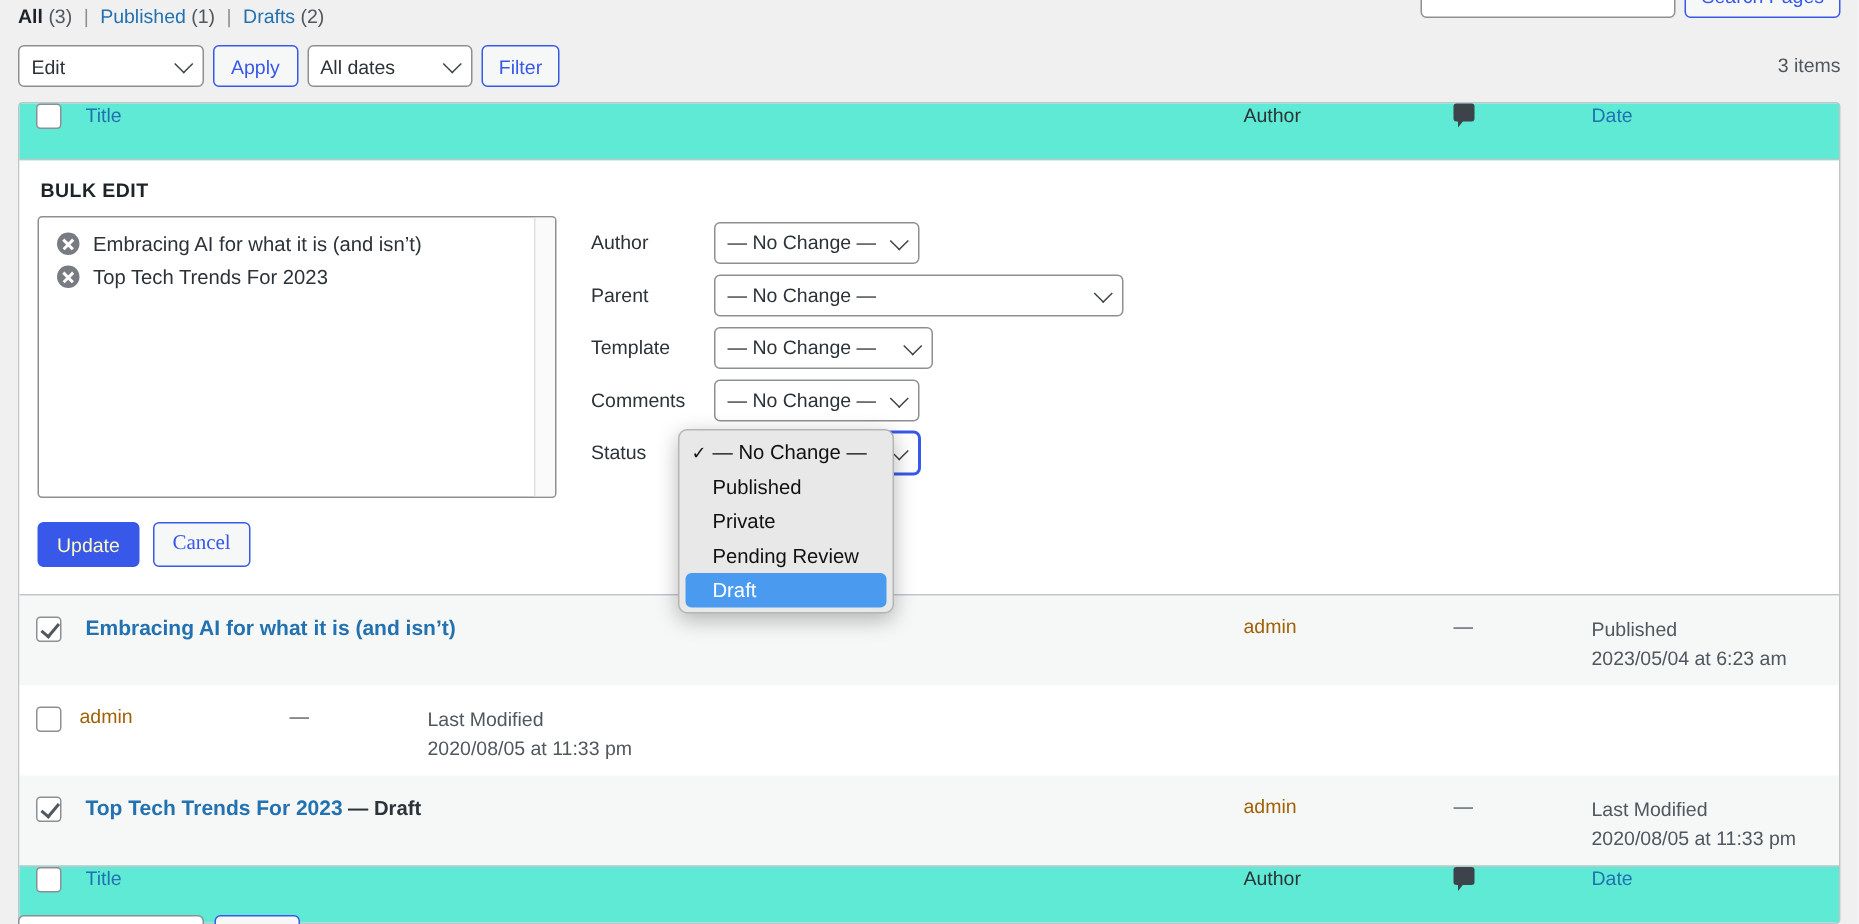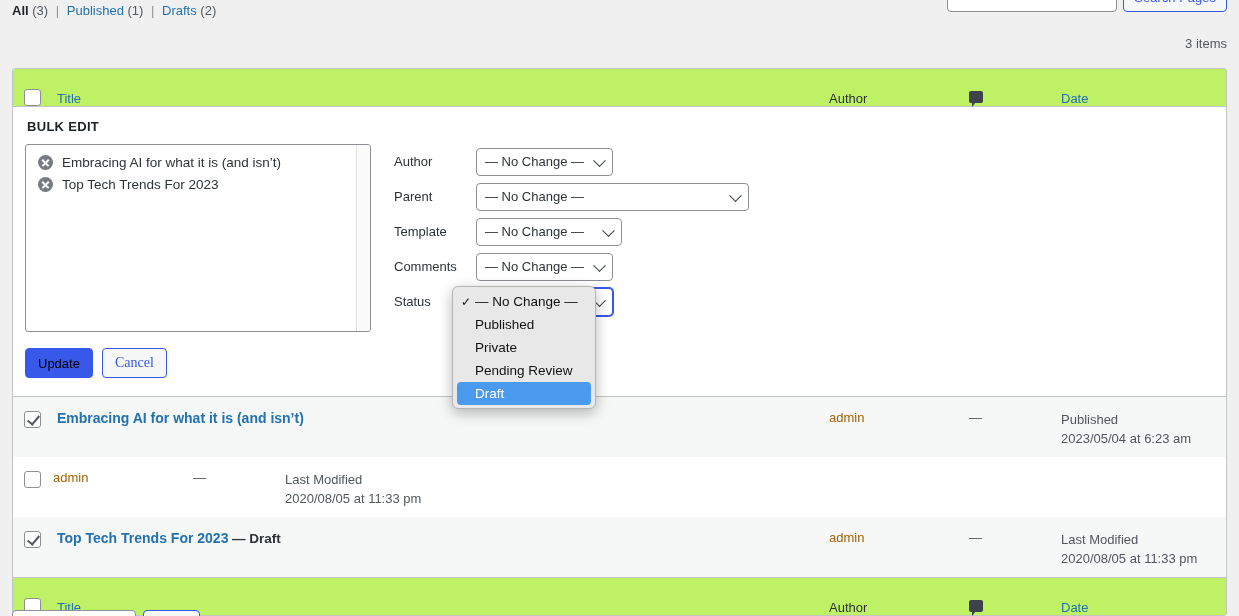--- a/index.html
+++ b/index.html
@@ -64,22 +64,22 @@
     position: absolute; right: 12px; top: 36px;
     font-size: 13px; color: #50575e;
   }
 
   
   .wp-table {
     position: absolute; left: 12px; top: 68px; width: 1215px;
     background: #fff; border: 1px solid #c3c4c7; border-radius: 3px;
   }
   .thead, .tfoot {
-    display: flex; align-items: flex-end; height: 38px;
-    background: #bef264; color: #2c3338;
+    display: flex; align-items: flex-start; height: 38px;
+    background: #5eead4; color: #2c3338;
   }
   .thead { border-bottom: 1px solid #c3c4c7; }
   .tfoot { border-top: 1px solid #c3c4c7; }
   .col-cb { width: 40px; padding-left: 11px; flex: 0 0 40px; }
   .col-title { flex: 1 1 auto; min-width: 0; padding-left: 4px; }
   .col-author { flex: 0 0 140px; }
   .col-comments { flex: 0 0 92px; }
   .col-date { flex: 0 0 165px; }
   .th-link { color: #2271b1; text-decoration: none; font-size: 13px; }
   .th-plain { color: #2c3338; font-size: 13px; }
@@ -134,21 +134,21 @@
     width: 9px; height: 1.7px; background: #fff;
   }
   .x-icon::before { transform: rotate(45deg); }
   .x-icon::after { transform: rotate(-45deg); }
   .chip-label { font-size: 13.5px; color: #2c3338; }
 
   .bulk-actions { margin-top: 16px; display: flex; gap: 9px; }
   .btn-primary {
     height: 30px; padding: 0 12px;
     background: #3858e9; border: 1px solid #3858e9; border-radius: 4px;
-    color: #000000; font-size: 13px; cursor: pointer;
+    color: #fef9c3; font-size: 13px; cursor: pointer;
     font-family: "Liberation Sans", sans-serif;
   }
   .btn-cancel {
     height: 30px; padding: 0 12px;
     background: #f6f7f7; border: 1px solid #3858e9; border-radius: 4px;
     color: #3858e9; font-size: 14px; cursor: pointer;
     font-family: Liberation Serif, serif;
   }
 
   .bulk-right { flex: 1 1 auto; padding-left: 11px; }
@@ -211,20 +211,32 @@
     <span class="sep">|</span>
     <a href="#">Drafts</a>
     <span class="cnt">(2)</span>
   </div>
 
   <div class="searchbox">
     <input class="search-input" type="text" placeholder="" style="">
     <button class="btn-secondary">Search Pages</button>
   </div>
 
+  <div class="tablenav">
+    <div class="wpselect sel-edit">
+      <span>Edit</span>
+      <span class="chev"></span>
+    </div>
+    <button class="btn-apply">Apply</button>
+    <div class="wpselect sel-dates">
+      <span>All dates</span>
+      <span class="chev"></span>
+    </div>
+    <button class="btn-filter">Filter</button>
+  </div>
 
   <div class="displaying-num">3 items</div>
 
   <div class="wp-table">
 
     <div class="thead">
       <div class="col-cb">
         <span class="cbox"></span>
       </div>
       <div class="col-title">

